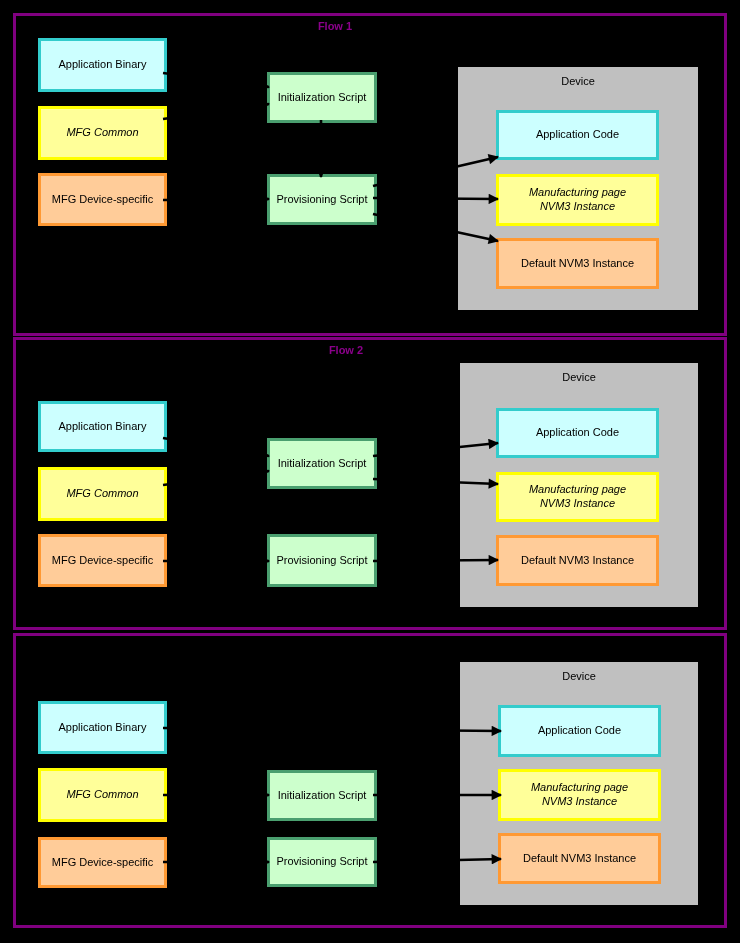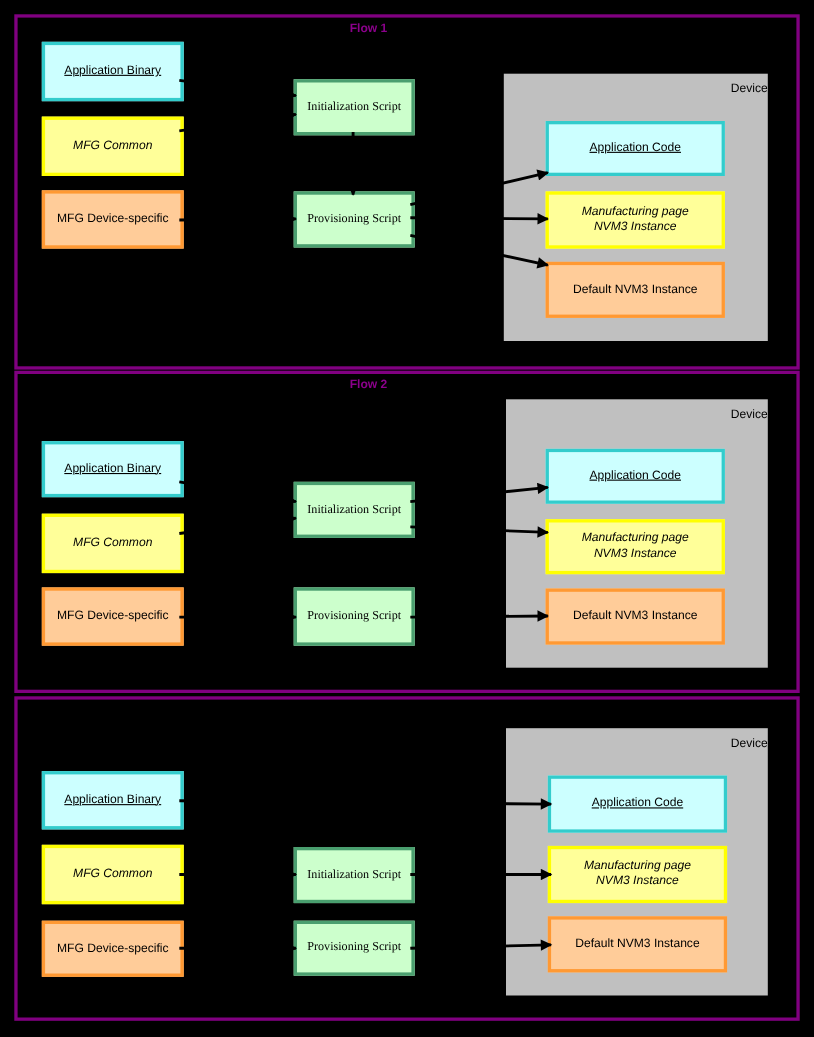--- a/index.html
+++ b/index.html
@@ -16,27 +16,27 @@
   }
   .flow-title {
     position:absolute; left:13px; width:644px; text-align:center;
     font-size:11px; font-weight:bold; color:var(--title,#8B008B);
   }
   .box {
     position:absolute; box-sizing:border-box;
     display:flex; flex-direction:column; align-items:center; justify-content:center;
     text-align:center; font-size:11px; color:#000; line-height:1.25;
   }
-  .cyan   { background:var(--cyan-fill,#CCFFFF);   border:3px solid var(--cyan-border,#33CCCC);text-decoration:underline; }
+  .cyan   { background:var(--cyan-fill,#CCFFFF);   border:3px solid var(--cyan-border,#33CCCC); }
   .yellow { background:var(--yellow-fill,#FFFF99); border:3px solid var(--yellow-border,#FFFF00);font-style:italic; }
   .orange { background:var(--orange-fill,#FFCC99); border:3px solid var(--orange-border,#FF9933); }
-  .green  { background:var(--green-fill,#CCFFCC);  border:3px solid var(--green-border,#4A9F6F);font-family:Liberation Serif, serif; }
+  .green  { background:var(--green-fill,#CCFFCC);  border:3px solid var(--green-border,#4A9F6F); }
   .device { position:absolute; background:var(--device-fill,#C0C0C0); }
   .device-label {
-    position:absolute; text-align:right; font-size:11px; color:#000; width:100%;
+    position:absolute; text-align:center; font-size:11px; color:#000; width:100%;
   }
   .arrows { position:absolute; left:0; top:0; pointer-events:none; }
 </style>
 </head>
 <body>
 
 <div class="page" style="--background: #000000; --section-border: #800080; --title: #8B008B; --cyan-fill: #CCFFFF; --cyan-border: #33CCCC; --yellow-fill: #FFFF99; --yellow-border: #FFFF00; --orange-fill: #FFCC99; --orange-border: #FF9933; --green-fill: #CCFFCC; --green-border: #4A9F6F; --device-fill: #C0C0C0; --arrow: #000000;">
 
   <div class="flow-section" style="top:13px;height:323px;"></div>
   <div class="flow-title" style="top:20px;">Flow 1</div>
@@ -51,21 +51,21 @@
     <div class="device-label" style="top:8px;">Device</div>
   </div>
   <div class="box cyan" style="left:496px;top:110px;width:163px;height:50px;">Application Code</div>
   <div class="box yellow" style="left:496px;top:174px;width:163px;height:52px;">
     <span>Manufacturing page</span>
     <span>NVM3 Instance</span>
   </div>
   <div class="box orange" style="left:496px;top:238px;width:163px;height:51px;">Default NVM3 Instance</div>
 
   <div class="flow-section" style="top:337px;height:293px;"></div>
-  <div class="flow-title" style="top:344px;">Flow 2</div>
+  <div class="flow-title" style="top:344px;padding-left:11px;">Flow 2</div>
 
   <div class="box cyan" style="left:38px;top:401px;width:129px;height:51px;">Application Binary</div>
   <div class="box yellow" style="left:38px;top:467px;width:129px;height:54px;">MFG Common</div>
   <div class="box orange" style="left:38px;top:534px;width:129px;height:53px;">MFG Device-specific</div>
   <div class="box green" style="left:267px;top:438px;width:110px;height:51px;">Initialization Script</div>
   <div class="box green" style="left:267px;top:534px;width:110px;height:53px;">Provisioning Script</div>
 
   <div class="device" style="left:460px;top:363px;width:238px;height:244px;">
     <div class="device-label" style="top:8px;">Device</div>
   </div>

